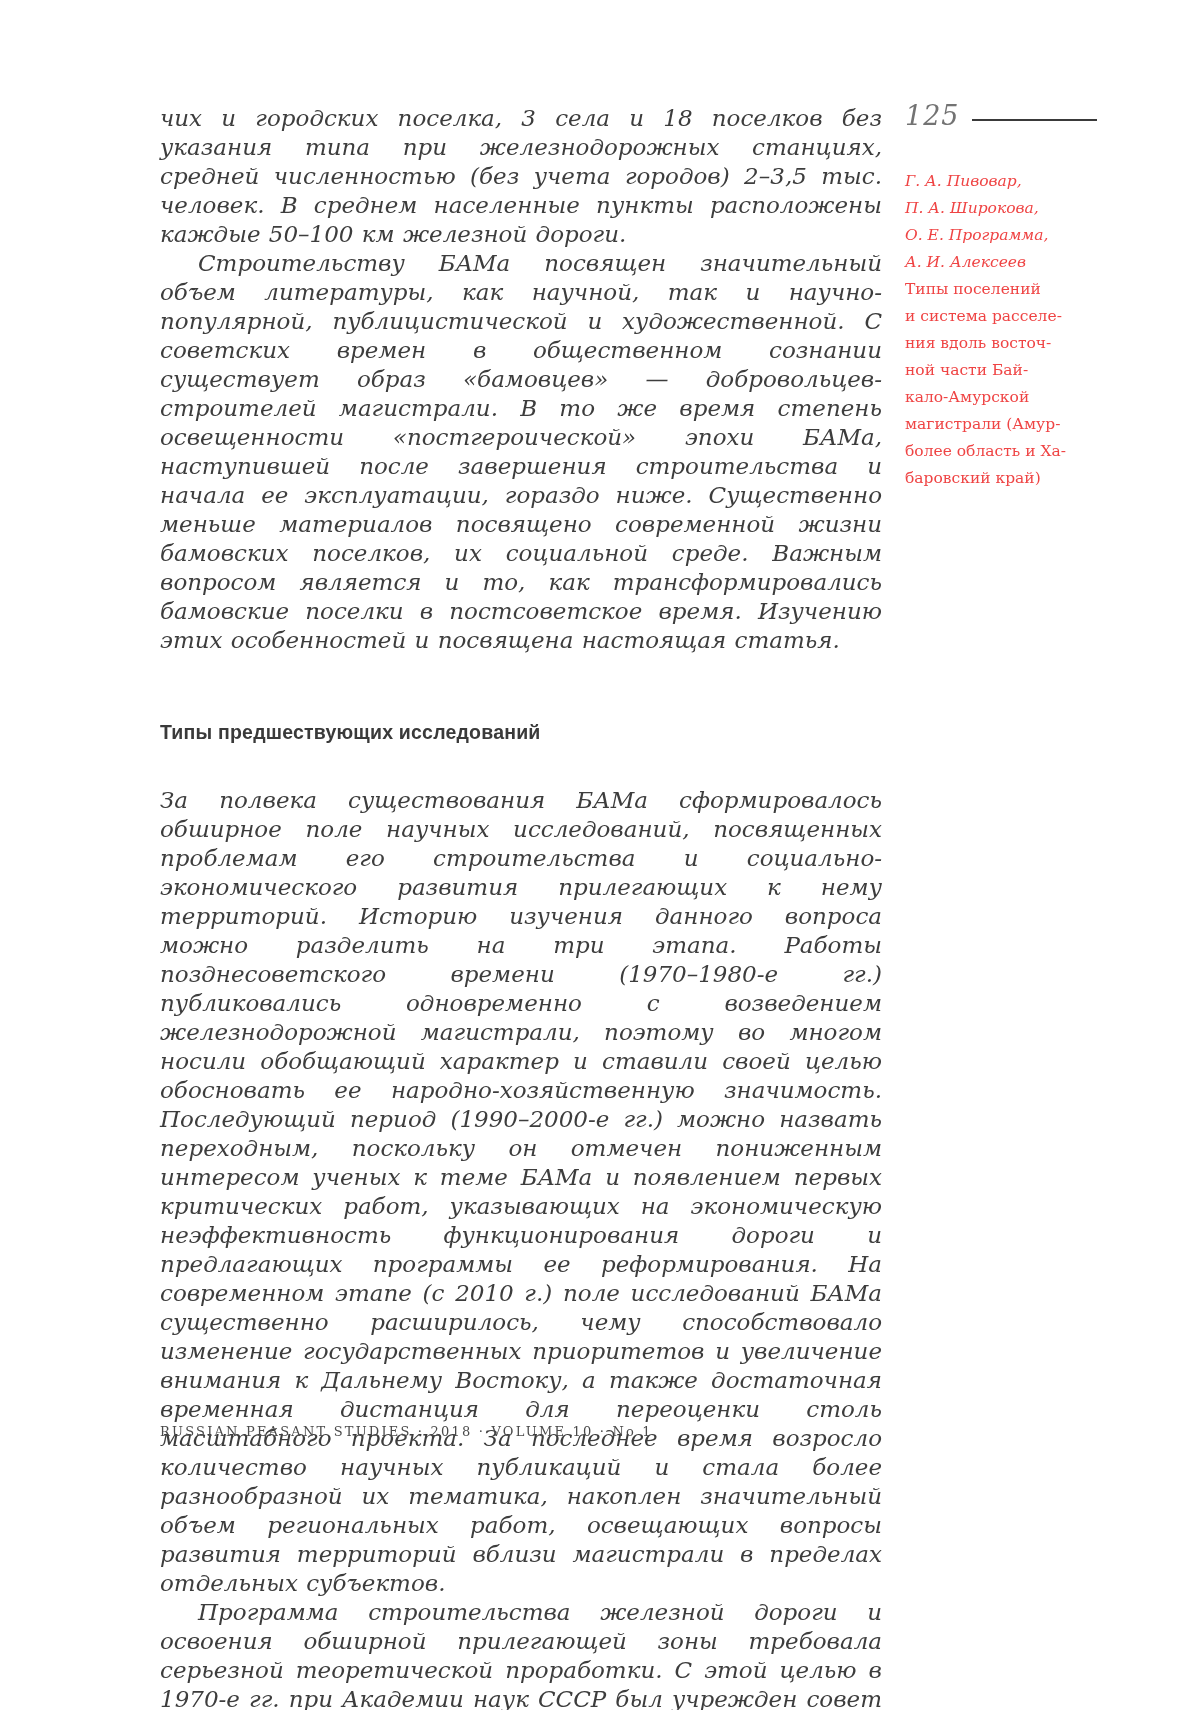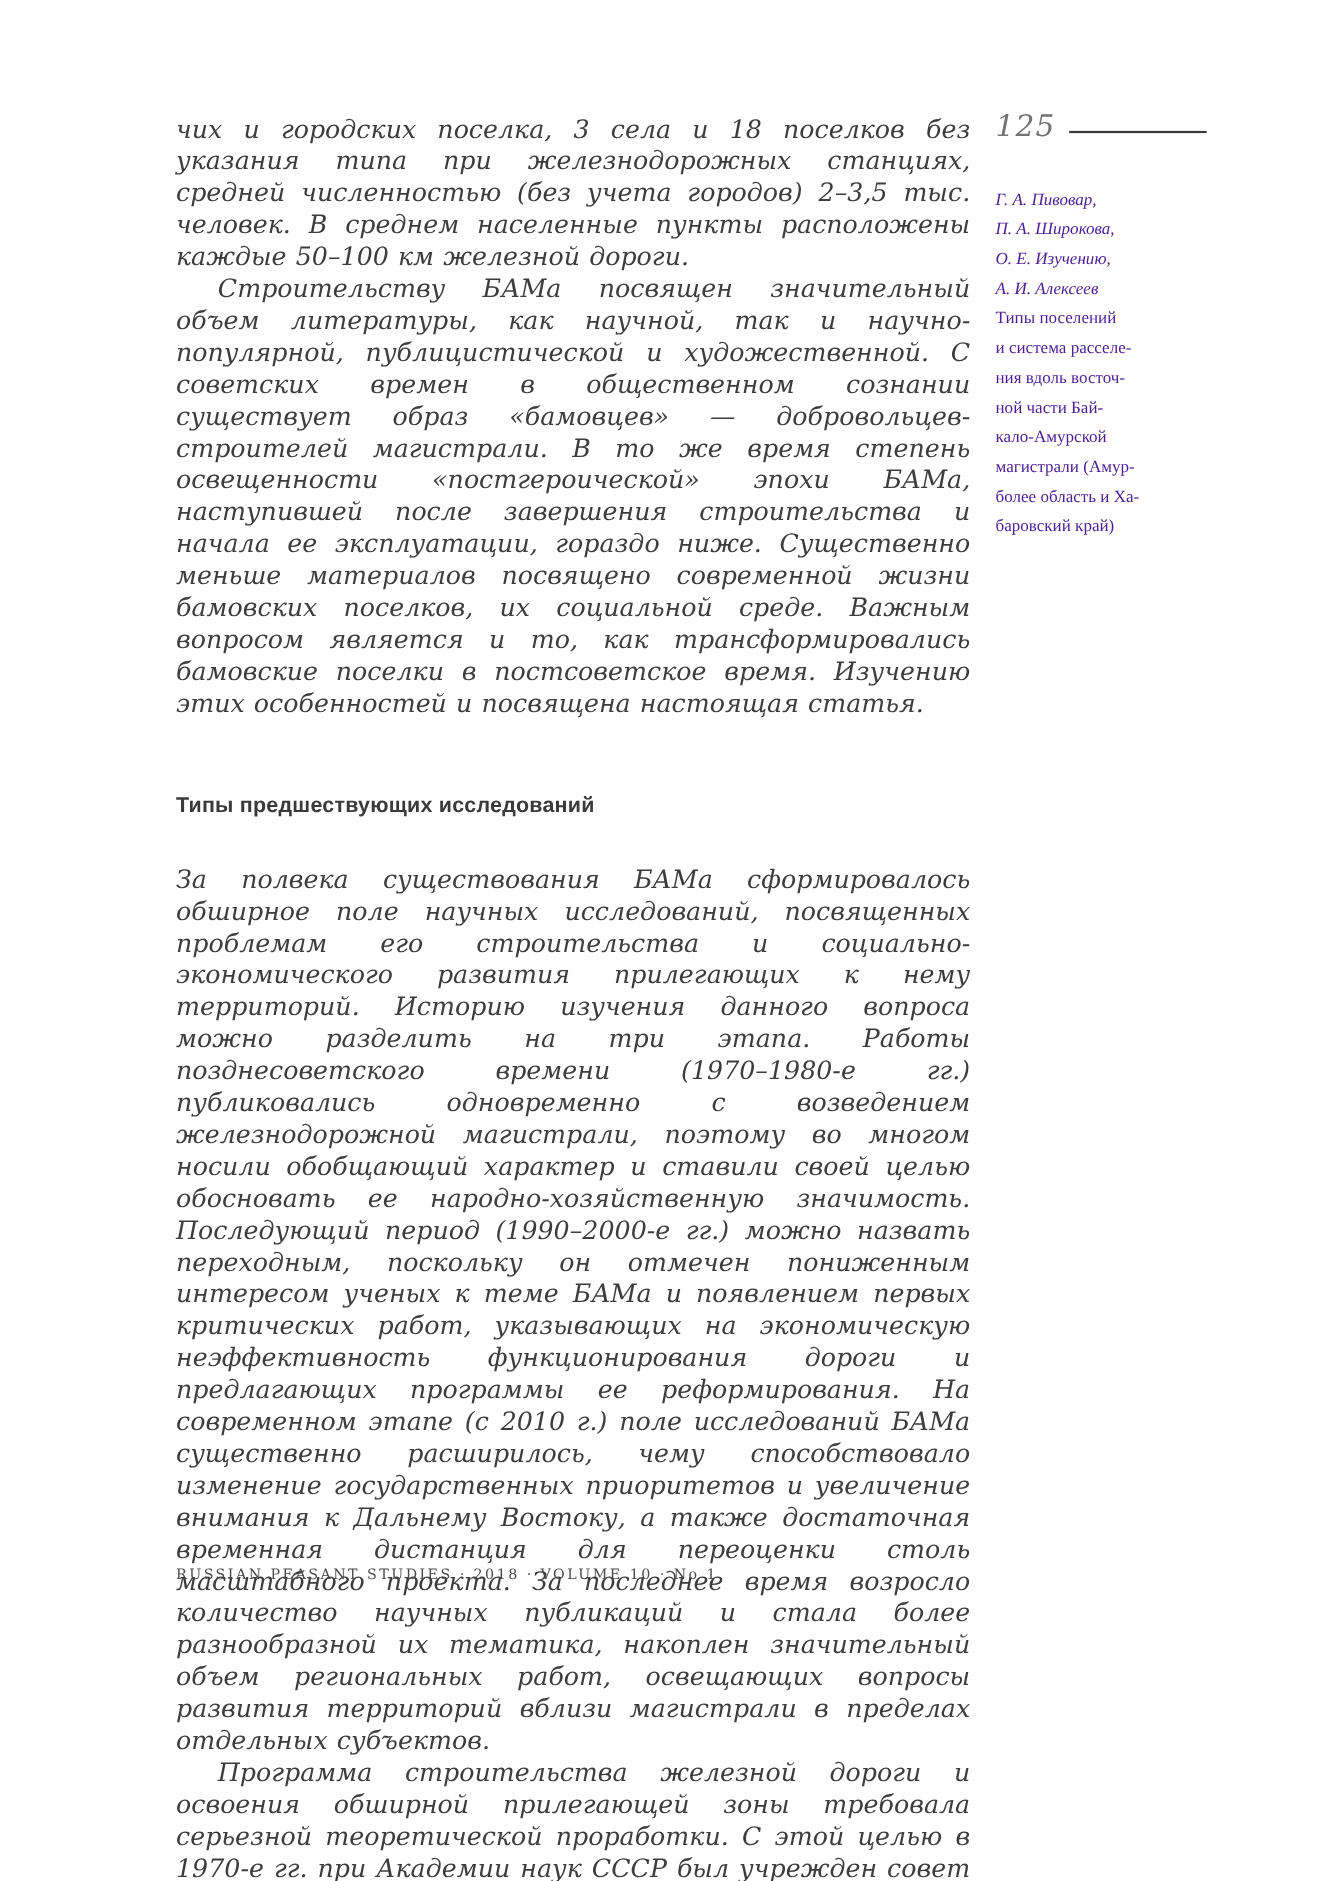--- a/index.html
+++ b/index.html
@@ -41,22 +41,21 @@
   }
 
   
   .margin-col {
     position: absolute;
     left: 905px;
     top: 168px;
     width: 185px;
     font-size: 15.5px;
     line-height: 27px;
-    color: #4c1d95;
-    font-family: Liberation Serif, serif;
+    color: #ef4444;
   }
   .margin-authors {
     font-style: italic;
   }
   .margin-title {
     font-style: normal;
   }
   .margin-line { white-space: nowrap; }
 
   
@@ -105,21 +104,21 @@
 
   <div class="pagehead">
     <span class="pagenum">125</span>
     <span class="pagenum-rule"></span>
   </div>
 
   <aside class="margin-col">
     <div class="margin-authors">
       <div class="margin-line">Г. А. Пивовар,</div>
       <div class="margin-line">П. А. Широкова,</div>
-      <div class="margin-line">О. Е. Изучению,</div>
+      <div class="margin-line">О. Е. Программа,</div>
       <div class="margin-line">А. И. Алексеев</div>
     </div>
     <div class="margin-title">
       <div class="margin-line">Типы поселений</div>
       <div class="margin-line">и система расселе-</div>
       <div class="margin-line">ния вдоль восточ-</div>
       <div class="margin-line">ной части Бай-</div>
       <div class="margin-line">кало-Амурской</div>
       <div class="margin-line">магистрали (Амур-</div>
       <div class="margin-line">более область и Ха-</div>

